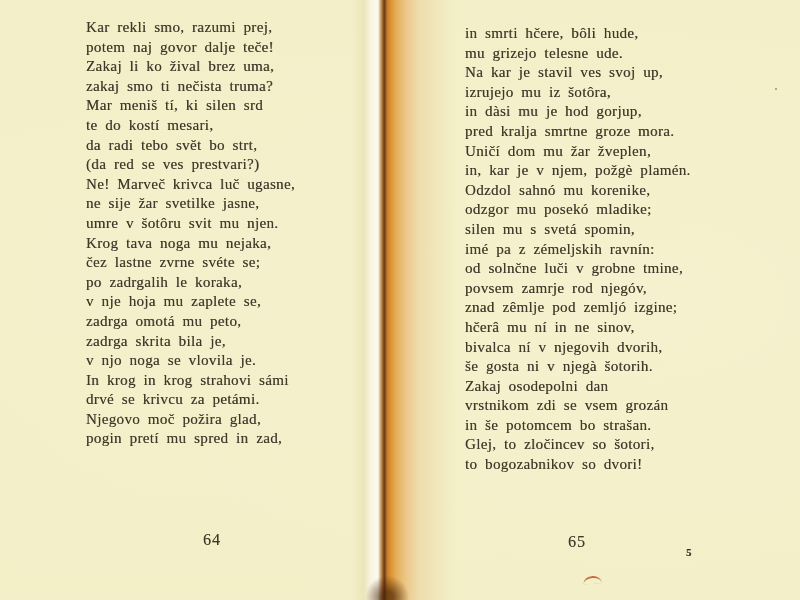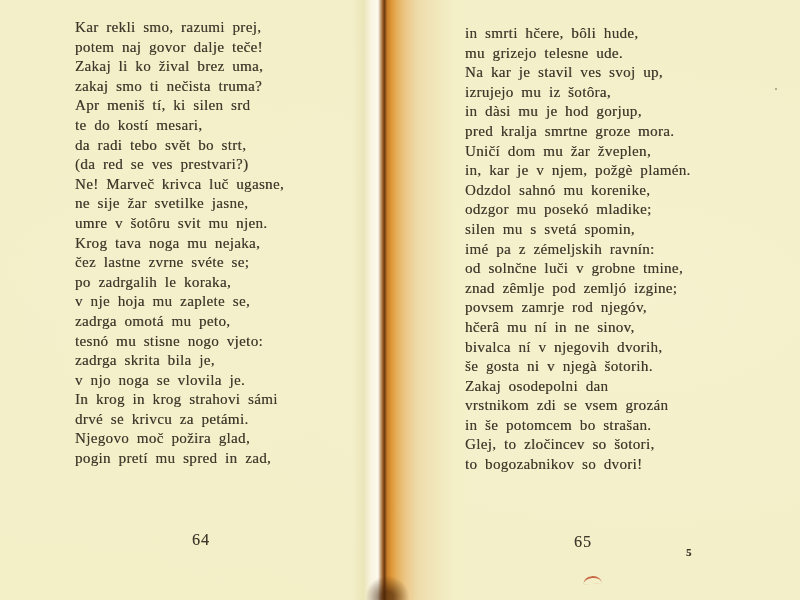--- a/index.html
+++ b/index.html
@@ -30,36 +30,36 @@
         #c87f28 30%,
         #dd9434 33%,
         #e6b05c 38%,
         #ecc88a 46%,
         #eedcab 56%,
         #f0e6ba 70%,
         #f3efc6 86%,
         rgba(243,239,198,0) 100%);
   }
   .page{position:absolute;top:0;height:600px;}
-  .page-left{left:0;width:360px;}
+  .page-left{left:11px;width:360px;}
   .page-right{left:442px;width:348px;}
   .poem{position:absolute;color:#3e372a;}
   .poem-left{left:75px;top:18px;}
   .poem-right{left:23px;top:24px;}
   .poem-line{
     height:19.6px;line-height:19.6px;font-size:15px;
     letter-spacing:.35px;word-spacing:3.6px;white-space:nowrap;
     text-shadow:.3px .2px 0 rgba(62,55,42,.55);
   }
   .pagenum{
     position:absolute;font-size:16px;color:#3e372a;letter-spacing:1px;
     text-shadow:.3px .2px 0 rgba(62,55,42,.5);
   }
   .pagenum-left{left:186px;top:531px;width:30px;text-align:center;}
-  .pagenum-right{left:120px;top:533px;width:30px;text-align:right;}
+  .pagenum-right{left:120px;top:533px;width:30px;text-align:center;}
   .signature{
     position:absolute;left:244px;top:546px;font-size:11px;font-weight:bold;
     color:#3a3326;text-shadow:.3px .2px 0 rgba(58,51,38,.6);
   }
   .red-mark{
     position:absolute;left:141px;top:576px;width:19px;height:6px;
     border-top:2px solid rgba(192,80,48,.85);
     border-radius:50% 50% 0 0/100% 100% 0 0;
     transform:rotate(-4deg);
   }
@@ -71,33 +71,32 @@
 <body>
 
 <div class="scan">
 
   <div class="page page-left">
     <div class="poem poem-left">
         <div class="poem-line">Kar rekli smo, razumi prej,</div>
         <div class="poem-line">potem naj govor dalje teče!</div>
         <div class="poem-line">Zakaj li ko žival brez uma,</div>
         <div class="poem-line">zakaj smo ti nečista truma?</div>
-        <div class="poem-line">Apr meniš tí, ki silen srd</div>
+        <div class="poem-line">Mar meniš tí, ki silen srd</div>
         <div class="poem-line">te do kostí mesari,</div>
         <div class="poem-line">da radi tebo svět bo strt,</div>
         <div class="poem-line">(da red se ves prestvari?)</div>
         <div class="poem-line">Ne! Marveč krivca luč ugasne,</div>
         <div class="poem-line">ne sije žar svetilke jasne,</div>
         <div class="poem-line">umre v šotôru svit mu njen.</div>
         <div class="poem-line">Krog tava noga mu nejaka,</div>
         <div class="poem-line">čez lastne zvrne svéte se;</div>
         <div class="poem-line">po zadrgalih le koraka,</div>
         <div class="poem-line">v nje hoja mu zaplete se,</div>
         <div class="poem-line">zadrga omotá mu peto,</div>
-        <div class="poem-line">tesnó mu stisne nogo vjeto:</div>
         <div class="poem-line">zadrga skrita bila je,</div>
         <div class="poem-line">v njo noga se vlovila je.</div>
         <div class="poem-line">In krog in krog strahovi sámi</div>
         <div class="poem-line">drvé se krivcu za petámi.</div>
         <div class="poem-line">Njegovo moč požira glad,</div>
         <div class="poem-line">pogin pretí mu spred in zad,</div>
       </div>
     <div class="pagenum pagenum-left">64</div>
   </div>
 
@@ -111,22 +110,22 @@
         <div class="poem-line">izrujejo mu iz šotôra,</div>
         <div class="poem-line">in dàsi mu je hod gorjup,</div>
         <div class="poem-line">pred kralja smrtne groze mora.</div>
         <div class="poem-line">Uničí dom mu žar žveplen,</div>
         <div class="poem-line">in, kar je v njem, požgè plamén.</div>
         <div class="poem-line">Odzdol sahnó mu korenike,</div>
         <div class="poem-line">odzgor mu posekó mladike;</div>
         <div class="poem-line">silen mu s svetá spomin,</div>
         <div class="poem-line">imé pa z zémeljskih ravnín:</div>
         <div class="poem-line">od solnčne luči v grobne tmine,</div>
+        <div class="poem-line">povsem zamrje rod njegóv,</div>
         <div class="poem-line">znad zêmlje pod zemljó izgine;</div>
-        <div class="poem-line">povsem zamrje rod njegóv,</div>
         <div class="poem-line">hčerâ mu ní in ne sinov,</div>
         <div class="poem-line">bivalca ní v njegovih dvorih,</div>
         <div class="poem-line">še gosta ni v njegà šotorih.</div>
         <div class="poem-line">Zakaj osodepolni dan</div>
         <div class="poem-line">vrstnikom zdi se vsem grozán</div>
         <div class="poem-line">in še potomcem bo strašan.</div>
         <div class="poem-line">Glej, to zločincev so šotori,</div>
         <div class="poem-line">to bogozabnikov so dvori!</div>
       </div>
     <div class="pagenum pagenum-right">65</div>

